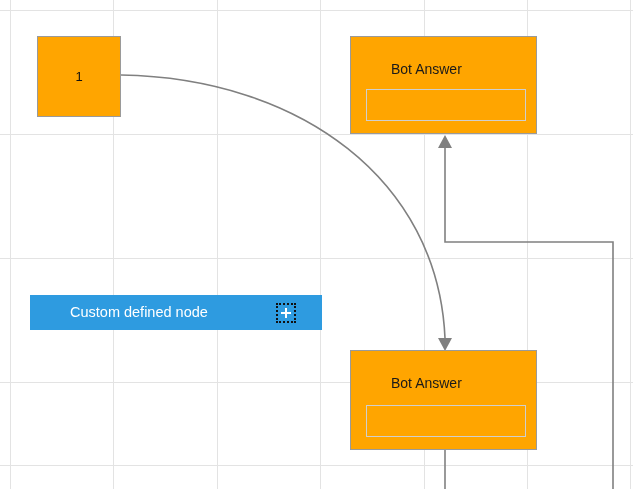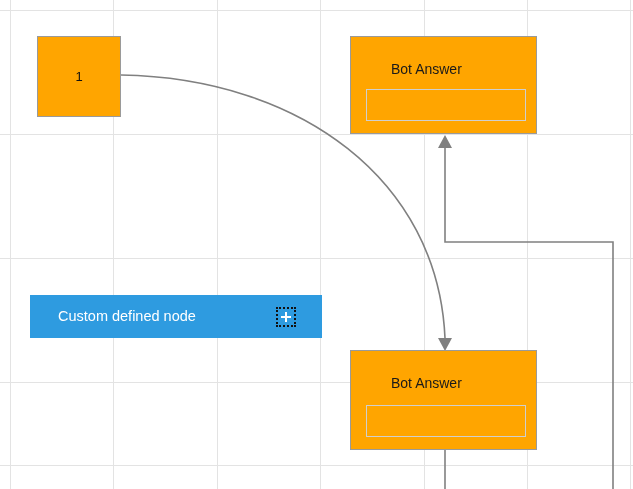--- a/index.html
+++ b/index.html
@@ -80,26 +80,26 @@
     box-sizing: border-box;
     border: 1px solid #cfcfcf;
     background: transparent;
   }
   
   #palette-bar {
     position: absolute;
     left: 30px;
     top: 295px;
     width: 292px;
-    height: 43px;
+    height: 35px;
     background: #2e9be0;
     display: flex;
     align-items: center;
     box-sizing: border-box;
-    padding: 0 0 0 28px;
+    padding: 0 0 0 40px;
   }
   #palette-label {
     flex: 1 1 auto;
     color: #ffffff;
     font-size: 14.5px;
     line-height: 1;
     white-space: nowrap;
   }
   #palette-add {
     width: 20px;

